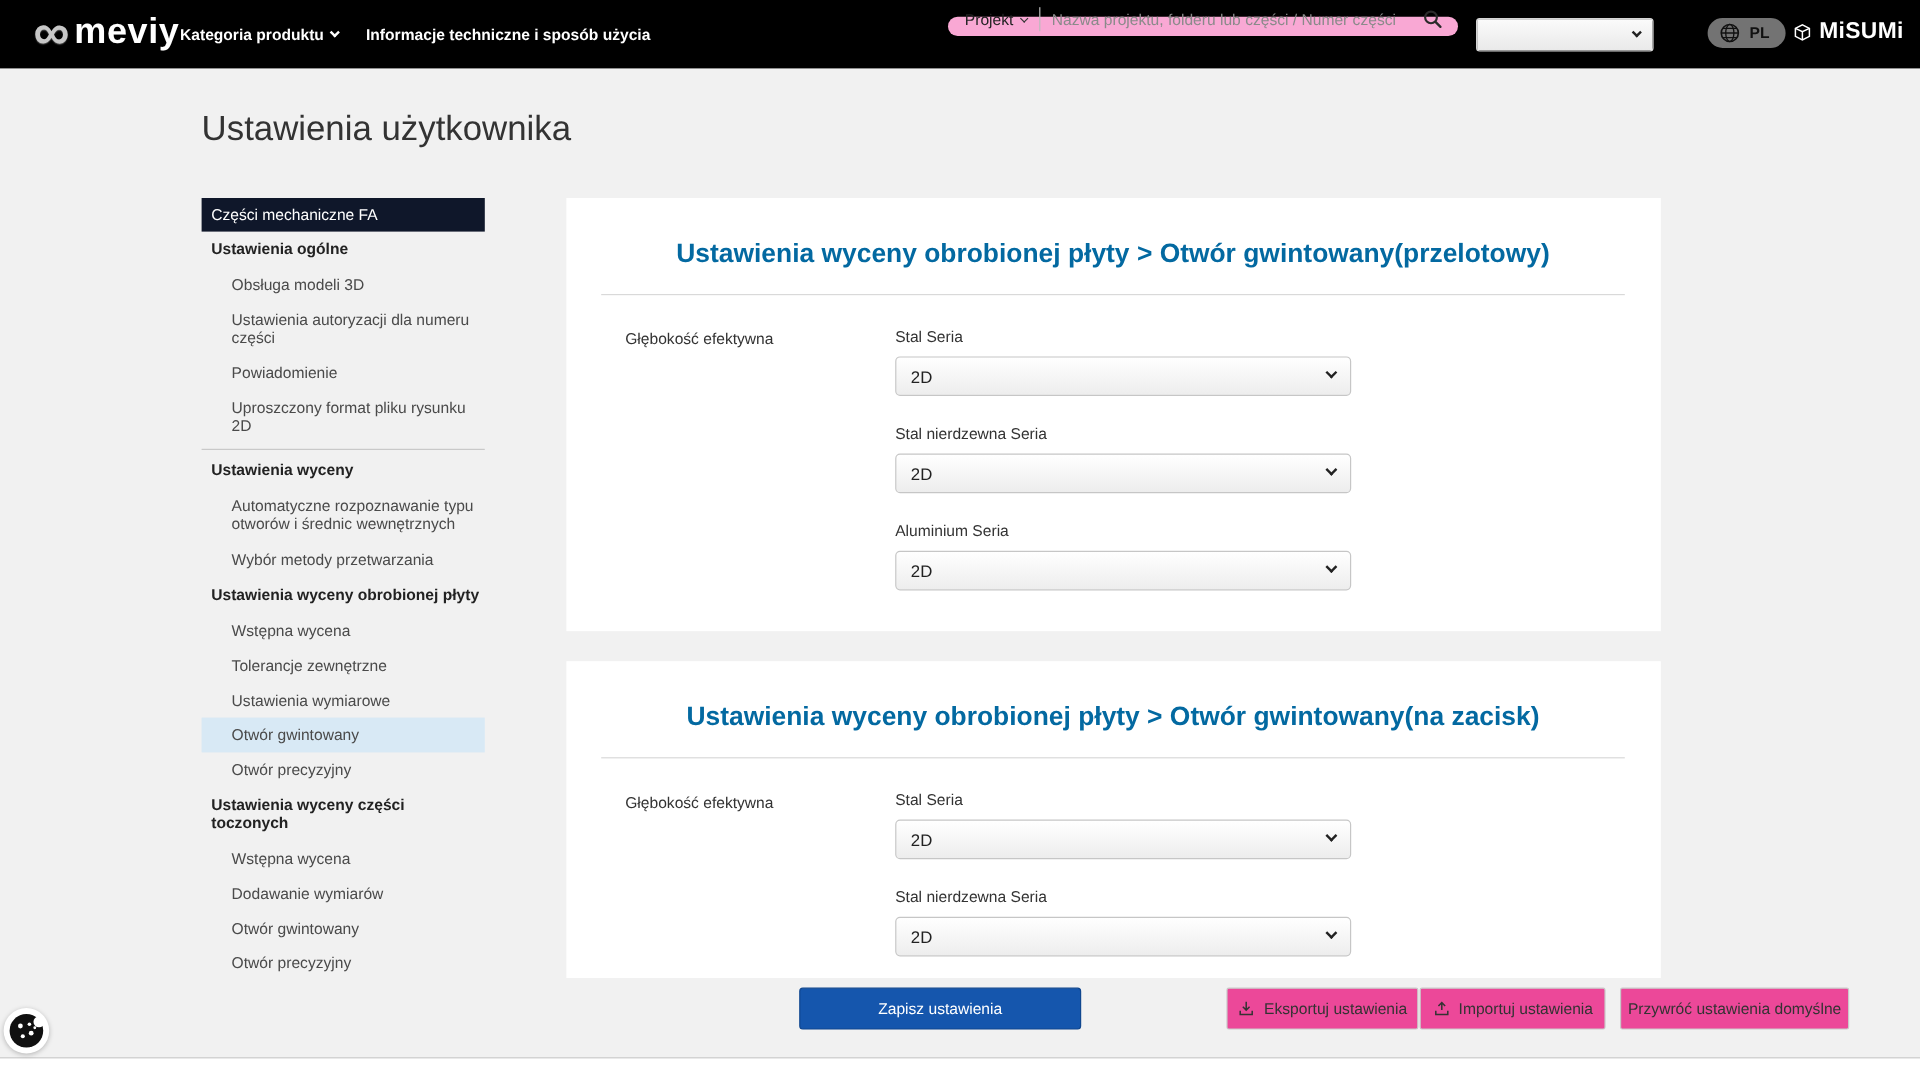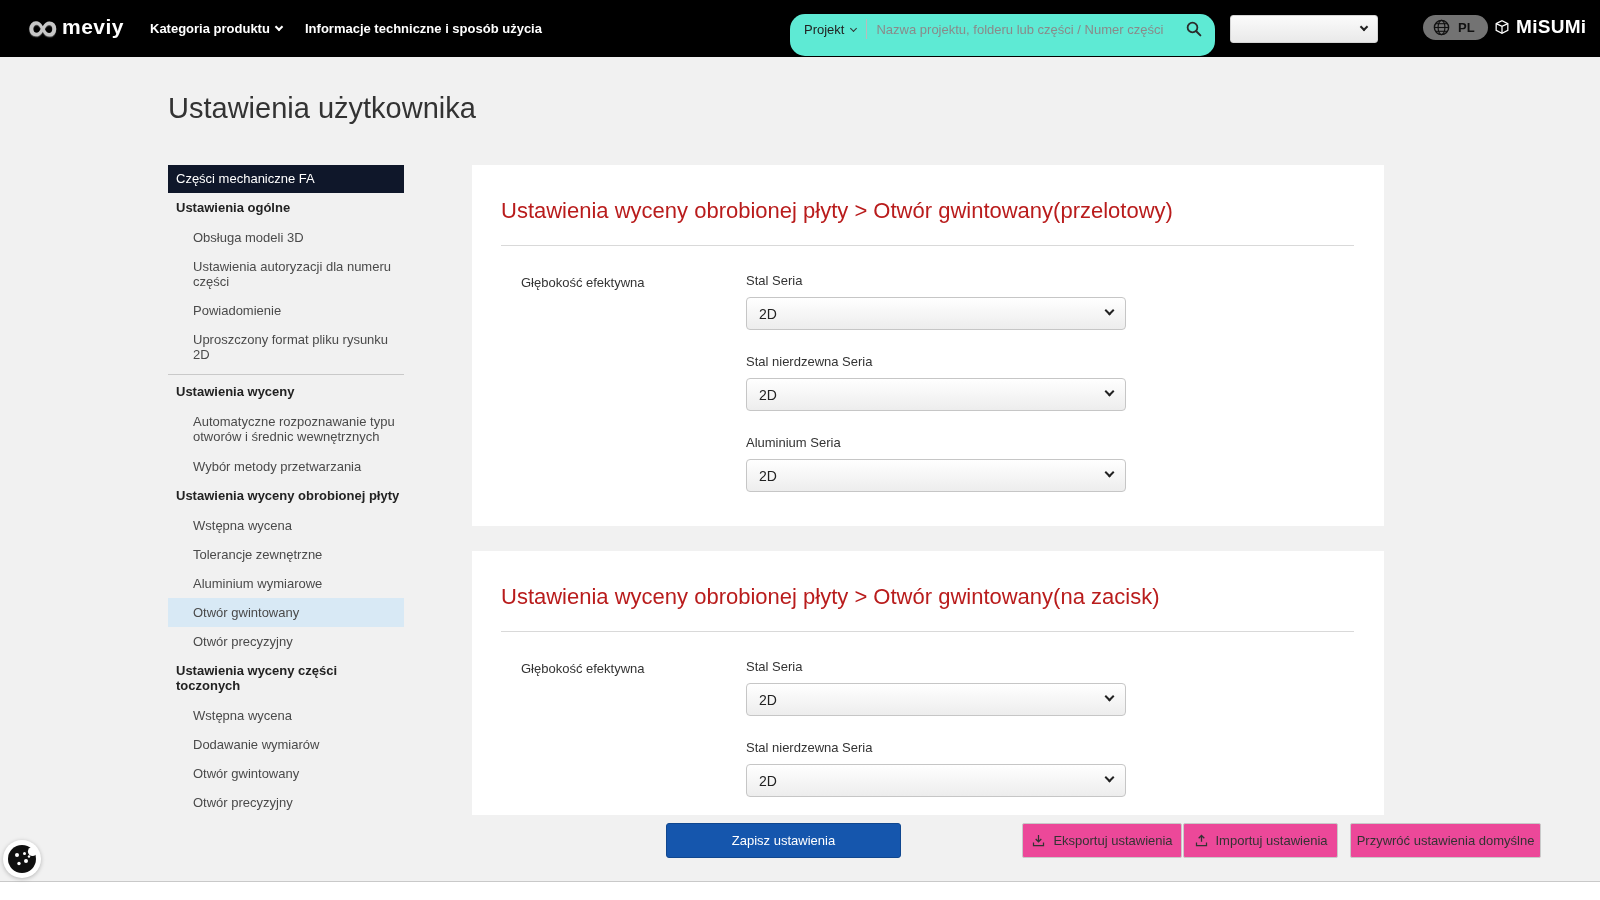--- a/index.html
+++ b/index.html
@@ -14,30 +14,30 @@
   
   .navbar{
     position:absolute; top:0; left:0; width:1600px; height:57px;
     background:#000; z-index:40;
   }
   .logo{ position:absolute; left:28px; top:8px; display:flex; align-items:center; cursor:pointer; }
   .logo .inf{
     font-size:42px; line-height:38px; font-weight:bold; color:#c7c7c7;
     margin-right:4px; text-shadow:0 1px 1px #555;
   }
-  .logo .logo-text{ font-size:21px; font-weight:bold; color:#fff; letter-spacing:.5px; }
+  .logo .logo-text{ font-size:30px; font-weight:bold; color:#fff; letter-spacing:.5px; }
   .nav-link{
     position:absolute; top:0; height:57px; display:flex; align-items:center; gap:6px;
     color:#fff; font-size:13px; font-weight:bold; cursor:pointer;
   }
   .chev{ display:inline-block; width:6px; height:6px; border-right:2px solid #fff; border-bottom:2px solid #fff; transform:rotate(45deg); margin-top:-3px; }
 
   .search-pill{
-    position:absolute; left:790px; top:14px; width:425px; height:42px;
-    background:#5eead4; border-radius:15px; display:flex; align-items:center; padding:0 10px 12px 14px;
+    position:absolute; left:790px; top:14px; width:425px; height:16px;
+    background:#f9a8d4; border-radius:15px; display:flex; align-items:center; padding:0 10px 12px 14px;
   }
   .search-cat{ display:flex; align-items:center; gap:7px; font-size:13px; color:#222; cursor:pointer; white-space:nowrap; }
   .search-cat .chev{ border-color:#333; width:5px; height:5px; border-width:1.5px; margin-top:-2px; }
   .search-divider{ width:1px; height:20px; background:#bbb; margin:0 9px 0 10px; }
   .search-input{
     flex:1; border:none; outline:none; font-size:13px; color:#333;
     font-family:"Liberation Sans",sans-serif; background:transparent;
   }
   .search-input::placeholder{ color:#8a8a8a; }
   .search-btn{ background:none; border:none; cursor:pointer; display:flex; align-items:center; padding:0 2px; }
@@ -75,21 +75,21 @@
   .sb-item{
     color:#4a4a4a; padding:7px 8px 7px 25px; line-height:1.16; cursor:pointer;
   }
   .sb-item.selected{ background:#d8e9f5; }
   .sb-divider{ border-top:1px solid #c9c9c9; margin:5px 0 2px 0; }
 
   
   .main{ position:absolute; left:472px; top:165px; width:912px; }
   .card{ background:#fff; padding:33px 30px 34px 29px; }
   .card + .card{ margin-top:25px; }
-  .card h2{ font-size:22px; font-weight:400; color:#b91c1c; }
+  .card h2{ font-size:22px; font-weight:700; color:#0369a1;text-align:center; }
   .card hr{ border:none; border-top:1px solid #d9d9d9; margin:21px 0 0 0; }
   .settings-row{ display:flex; margin-top:27px;margin-left:20px; }
   .row-label{ width:225px; font-size:13px; color:#333; padding-top:2px; }
   .fields{ flex:1; }
   .f-label{ font-size:13px; color:#333; margin-bottom:9px; }
   .select{
     position:relative; width:380px; height:33px; margin-bottom:24px;
     border:1px solid #c6c6c6; border-radius:4px;
     background:linear-gradient(#ffffff,#ededed);
     display:flex; align-items:center; padding:0 30px 0 12px;
@@ -198,21 +198,21 @@
 
   <div class="sb-divider"></div>
 
   <div class="sb-group">Ustawienia wyceny</div>
   <div class="sb-item">Automatyczne rozpoznawanie typu otworów i średnic wewnętrznych</div>
   <div class="sb-item">Wybór metody przetwarzania</div>
 
   <div class="sb-group">Ustawienia wyceny obrobionej płyty</div>
   <div class="sb-item">Wstępna wycena</div>
   <div class="sb-item">Tolerancje zewnętrzne</div>
-  <div class="sb-item">Aluminium wymiarowe</div>
+  <div class="sb-item">Ustawienia wymiarowe</div>
   <div class="sb-item selected">Otwór gwintowany</div>
   <div class="sb-item">Otwór precyzyjny</div>
 
   <div class="sb-group">Ustawienia wyceny części toczonych</div>
   <div class="sb-item">Wstępna wycena</div>
   <div class="sb-item">Dodawanie wymiarów</div>
   <div class="sb-item">Otwór gwintowany</div>
   <div class="sb-item">Otwór precyzyjny</div>
 </div>
 

